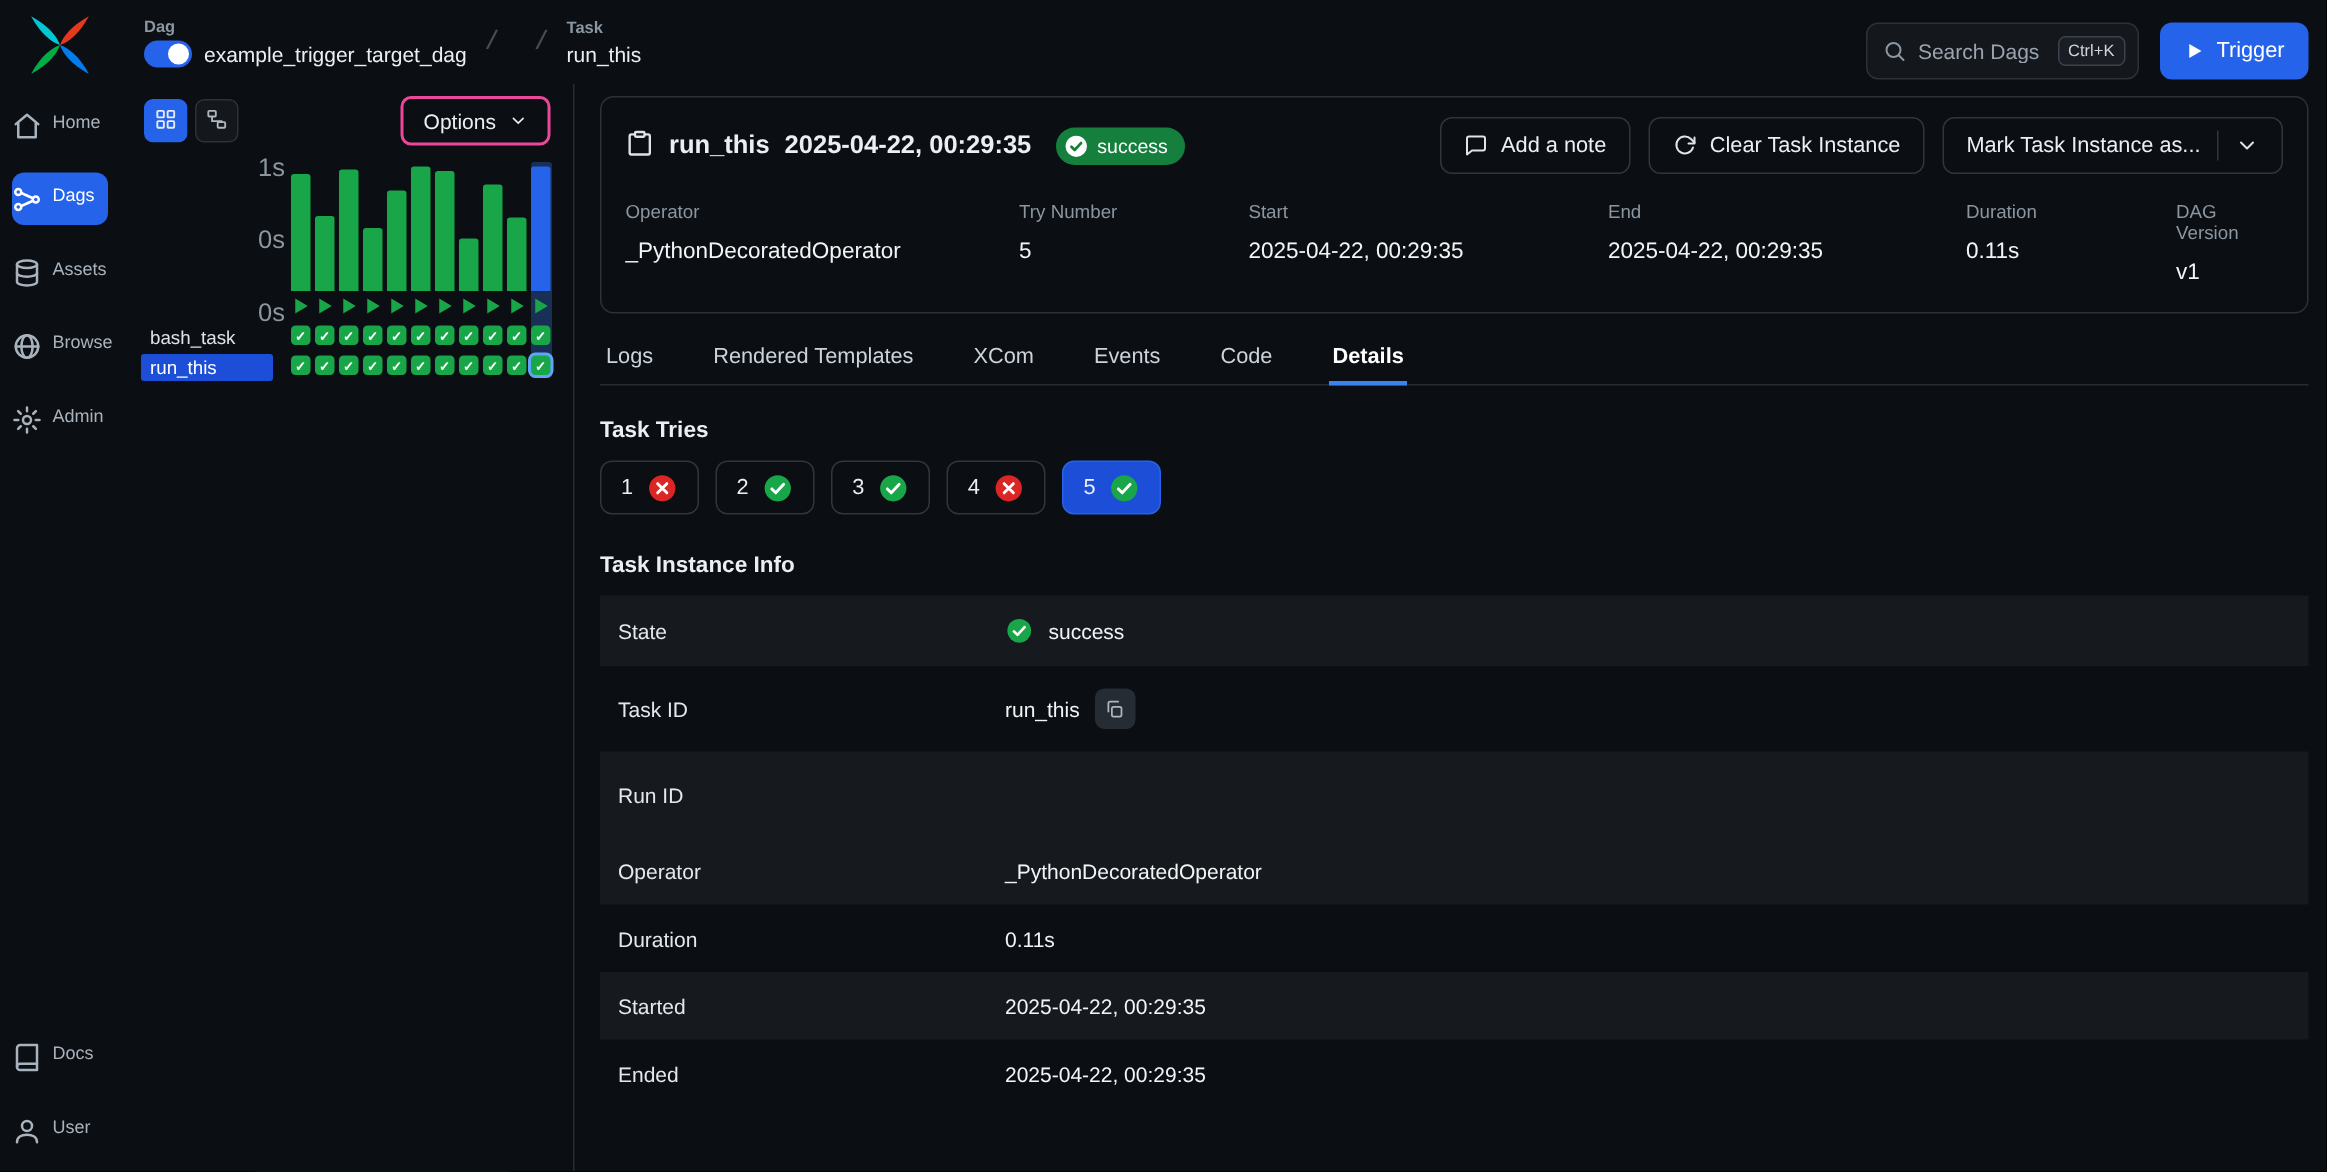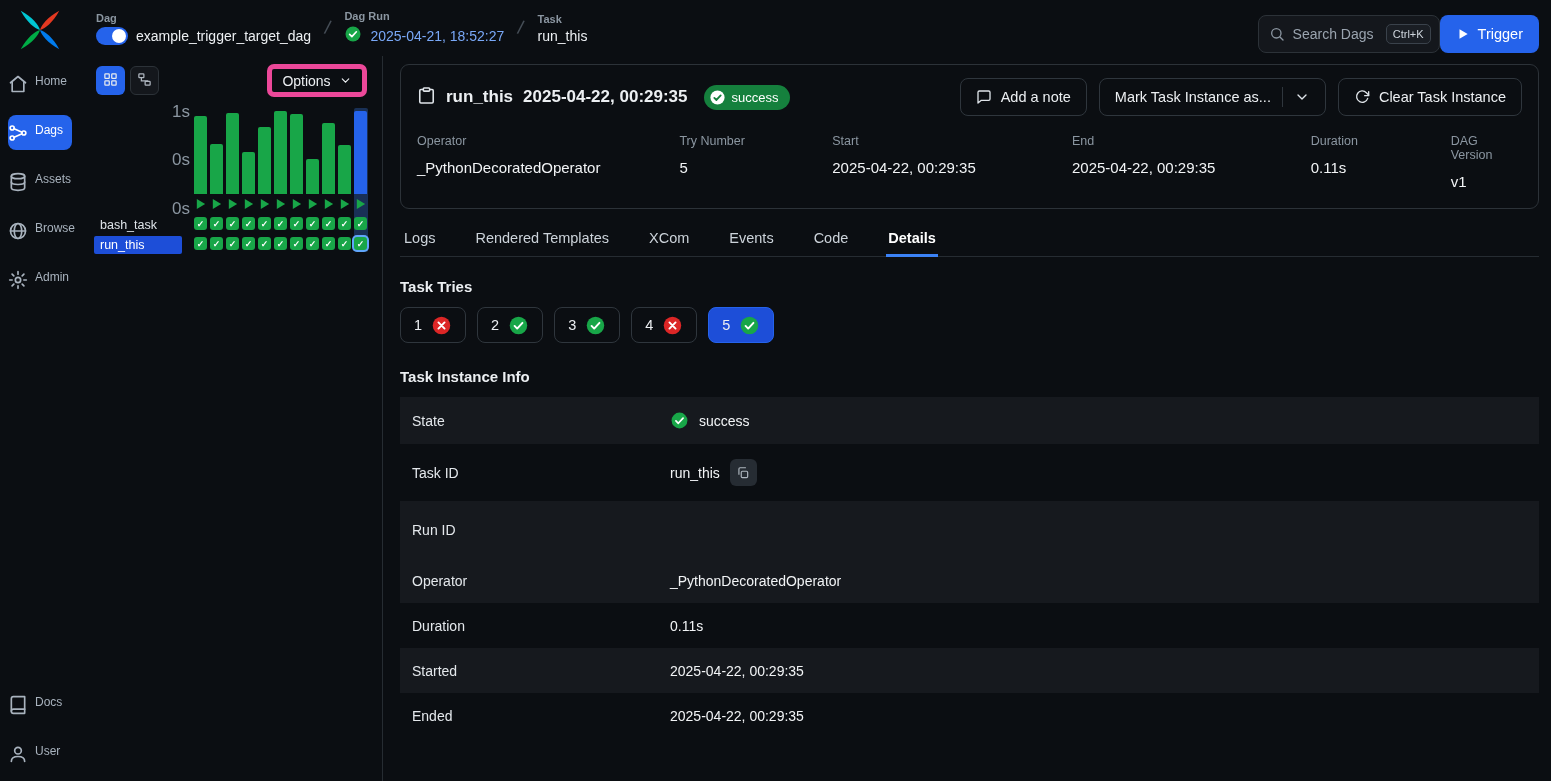--- a/index.html
+++ b/index.html
@@ -21,38 +21,38 @@
   
   .topbar { position:absolute; left:80px; top:0; width:1471px; height:56px; display:flex; align-items:center; padding-left:16px; }
   .crumb { display:flex; flex-direction:column; gap:3px; }
   .crumb-label { font-size:11px; color:#8b96a1; font-weight:bold; }
   .crumb-value { display:flex; align-items:center; gap:8px; font-size:14px; }
   .crumb-sep { color:#454d56; font-size:19px; margin:0 14px; transform:rotate(12deg); }
   .toggle { width:32px; height:18px; background:#2563eb; border-radius:999px; position:relative; cursor:pointer; flex:none; }
   .toggle .knob { position:absolute; right:2px; top:2px; width:14px; height:14px; border-radius:50%; background:#fff; }
   .dagrun-date { color:#79a8f7; }
   .ic { display:inline-block; vertical-align:middle; }
-  .topbar-right { margin-left:auto; display:flex; align-items:center; padding-right:12px;margin-top:12px; }
+  .topbar-right { margin-left:auto; display:flex; align-items:center; gap:14px; padding-right:12px;margin-top:12px; }
   .searchbox { display:flex; align-items:center; gap:8px; width:182px; height:38px; background:#14171c; border:1px solid #2c3238; border-radius:8px; padding:0 8px 0 10px; }
   .searchbox svg { width:16px; height:16px; stroke:#8b96a1; fill:none; stroke-width:2; stroke-linecap:round; }
   .searchbox input { flex:1; background:transparent; border:none; outline:none; color:#cfd6dd; font-size:14px; font-family:inherit; width:70px; }
   .searchbox input::placeholder { color:#9aa4af; }
   .kbd { font-size:11px; color:#cfd6dd; border:1px solid #3a424b; background:#1a1e24; border-radius:5px; padding:3px 6px; }
   .btn-trigger { display:flex; align-items:center; gap:8px; height:38px; padding:0 16px; background:#2563eb; color:#fff; border:none; border-radius:8px; font-size:14.5px; font-family:inherit; cursor:pointer; }
   .btn-trigger svg { width:14px; height:14px; fill:#fff; }
 
   
   .grid-panel { position:absolute; left:80px; top:56px; width:303px; height:725px; border-right:1px solid #262c32; }
   .view-toggles { position:absolute; left:16px; top:10px; display:flex; gap:5px; }
   .vt-btn { width:29px; height:29px; border-radius:6px; display:flex; align-items:center; justify-content:center; cursor:pointer; border:1px solid transparent; }
   .vt-btn.active { background:#2563eb; }
   .vt-btn.idle { background:#14171c; border-color:#2c3238; }
   .vt-btn svg { width:15px; height:15px; stroke:#e8ecef; fill:none; stroke-width:2; }
   .vt-btn.idle svg { stroke:#aeb6bf; }
-  .options-btn { position:absolute; left:187px; top:8px; width:100px; height:33px; border:5px solid #ec4899; background:transparent; border-radius:7px; color:#eceff2; font-size:14px; font-family:inherit; display:flex; align-items:center; justify-content:center; gap:8px; cursor:pointer; }
+  .options-btn { position:absolute; left:187px; top:8px; width:100px; height:33px; border:2px solid #ec4899; background:transparent; border-radius:7px; color:#eceff2; font-size:14px; font-family:inherit; display:flex; align-items:center; justify-content:center; gap:8px; cursor:pointer; }
   .options-btn svg { width:13px; height:13px; stroke:#eceff2; fill:none; stroke-width:2; stroke-linecap:round; }
   .axis-label { position:absolute; width:26px; text-align:right; font-size:17px; color:#8b96a1; left:84px; }
   .sel-col-strip { position:absolute; left:274px; top:52px; width:14px; height:144px; background:rgba(59,130,246,.30); border-radius:2px; }
   .bars-wrap { position:absolute; left:114px; top:54px; width:176px; height:84px; display:flex; align-items:flex-end; gap:3px; }
   .bar { width:13px; background:#18a648; border-radius:2px 2px 0 0; cursor:pointer; }
   .bar.sel { background:#2563eb; }
   .grow { position:absolute; left:114px; display:flex; gap:3px; }
   .gcell { width:13px; height:14px; display:flex; align-items:center; justify-content:center; cursor:pointer; }
   .gcheck { width:13px; height:13px; background:#18a648; border-radius:3px; color:#fff; font-size:9px; font-weight:bold; display:flex; align-items:center; justify-content:center; cursor:pointer; }
   .gcheck.ring { box-shadow:0 0 0 2px #60a5fa; }
@@ -174,30 +174,20 @@
     <div class="crumb">
       <span class="crumb-label">Dag</span>
       <span class="crumb-value">
         <span class="toggle">
             <span class="knob"></span>
           </span>
         <span>example_trigger_target_dag</span>
       </span>
     </div>
     <span class="crumb-sep">/</span>
-    <div class="crumb">
-      <span class="crumb-label">Dag Run</span>
-      <span class="crumb-value">
-        <span class="ic"><svg width="18" height="18" viewBox="0 0 24 24">
-              <circle cx="12" cy="12" r="10" fill="#18a648"></circle>
-              <path d="M7.5 12.5l3 3 6-6.5" stroke="#fff" stroke-width="2.2" fill="none" stroke-linecap="round" stroke-linejoin="round"></path>
-            </svg></span>
-        <span class="dagrun-date">2025-04-21, 18:52:27</span>
-      </span>
-    </div>
     <span class="crumb-sep">/</span>
     <div class="crumb">
       <span class="crumb-label">Task</span>
       <span class="crumb-value">
           <span>run_this</span>
         </span>
     </div>
 
     <div class="topbar-right">
       <div class="searchbox">
@@ -367,32 +357,32 @@
           <span>success</span>
         </span>
         <div class="ti-actions">
           <button class="btn-outline">
             <svg viewBox="0 0 24 24">
                 <path d="M21 15a2 2 0 0 1-2 2H8l-5 4V5a2 2 0 0 1 2-2h14a2 2 0 0 1 2 2z"></path>
               </svg>
             <span>Add a note</span>
           </button>
           <button class="btn-outline">
+            <svg viewBox="0 0 24 24">
+                <polyline points="22 4 22 10 16 10"></polyline>
+                <path d="M20.5 14a8.5 8.5 0 1 1-2-8.5L22 9"></path>
+              </svg>
+            <span>Clear Task Instance</span>
+          </button>
+          <button class="btn-outline">
             <span>Mark Task Instance as...</span>
             <span class="btn-divider"></span>
             <svg viewBox="0 0 24 24">
                 <polyline points="6 9 12 15 18 9"></polyline>
               </svg>
-          </button>
-          <button class="btn-outline">
-            <svg viewBox="0 0 24 24">
-                <polyline points="22 4 22 10 16 10"></polyline>
-                <path d="M20.5 14a8.5 8.5 0 1 1-2-8.5L22 9"></path>
-              </svg>
-            <span>Clear Task Instance</span>
           </button>
         </div>
       </div>
 
       <div class="ti-meta">
         <div class="meta-col" style="width:266px">
           <span class="meta-label">Operator</span>
           <span class="meta-value">_PythonDecoratedOperator</span>
         </div>
         <div class="meta-col" style="width:155px">

